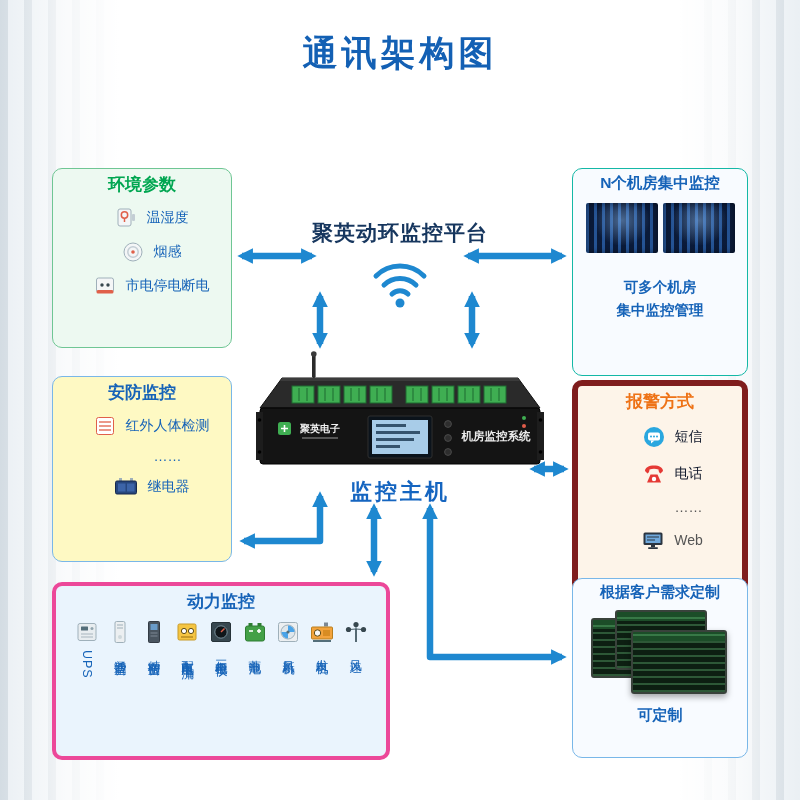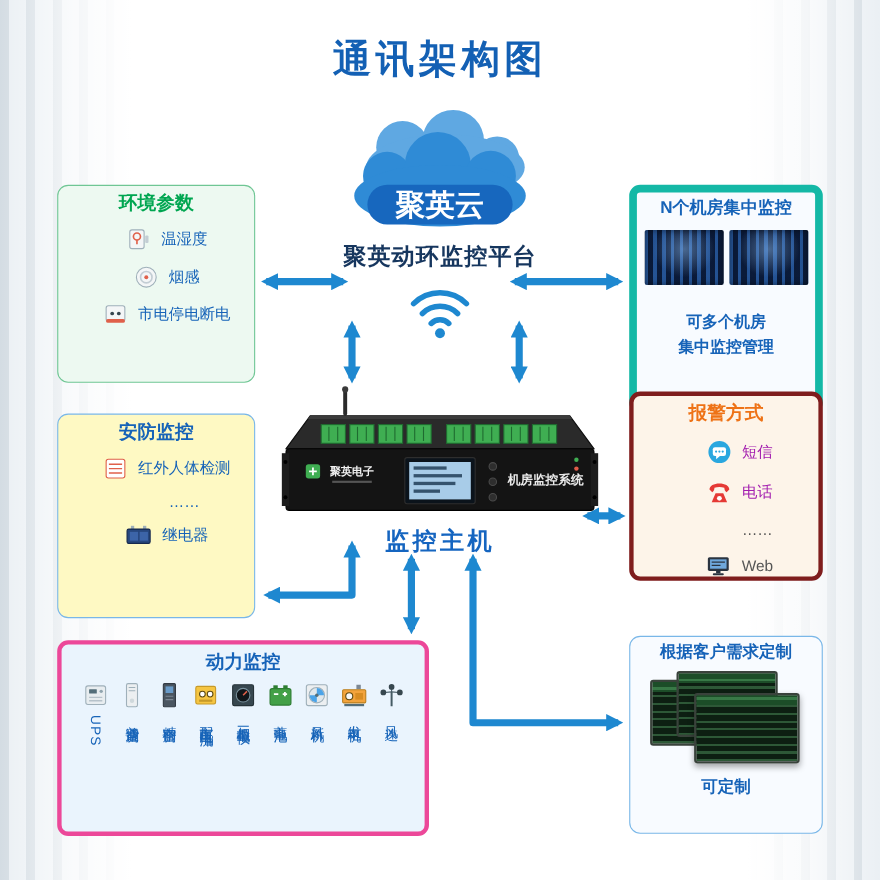--- a/index.html
+++ b/index.html
@@ -42,32 +42,32 @@
   }
 
   .arrows { position:absolute; left:0; top:0; z-index:1; pointer-events:none; }
 
   .box { position:absolute; border-radius:10px; z-index:2; }
   .box-title { text-align:center; font-weight:bold; padding-top:4px; font-size:17px; color:#1663b8; }
   .env    { left:52px;  top:168px; width:180px; height:180px; background:#edf9f1; border:1px solid #6fc694; }
   .env .box-title { color:#00a651; }
   .sec    { left:52px;  top:376px; width:180px; height:186px; background:#fef9c3; border:1px solid #79b7e8; }
   .pow    { left:52px;  top:582px; width:338px; height:178px; background:#eaf4fd; border:4px solid #ec4899; }
-  .rooms  { left:572px; top:168px; width:176px; height:208px; background:#f8fbff; border:7px solid #14b8a6; }
+  .rooms  { left:572px; top:168px; width:176px; height:208px; background:#f8fbff; border:1px solid #14b8a6; }
   .rooms .box-title { font-size:15.5px; }
-  .alarm  { left:572px; top:356px; width:176px; height:172px; background:#fdf4e9; border:4px solid #7f1d1d; }
+  .alarm  { left:572px; top:380px; width:176px; height:213px; background:#fdf4e9; border:6px solid #7f1d1d; }
   .alarm .box-title { color:#ee7216; }
   .custom { left:572px; top:578px; width:176px; height:180px; background:#f8fbff; border:1px solid #79b7e8; }
   .custom .box-title { font-size:15px; }
 
   .item-list { display:flex; flex-direction:column; gap:10px; padding:10px 0 0 18px;align-items:center; }
   .alarm .item-list { padding:12px 0 0 24px; gap:13px; }
   .item { display:flex; align-items:center; gap:9px; }
   .item-label { font-size:14px; color:#1663b8; font-weight:500; }
-  .alarm .item-label { color:#a21caf; }
+  .alarm .item-label { color:#0f172a; }
   .alarm .item-label.dark { color:#555; }
   .ic { width:24px; height:24px; flex:0 0 auto; }
   .ic-lg { width:26px; height:26px; }
   .ph { display:inline-block; width:24px; height:10px; }
 
   .pow-items { display:flex; justify-content:space-between; padding:6px 14px 0 14px; }
   .pow-item { display:flex; flex-direction:column; align-items:center; width:33px; }
   .icp { width:26px; height:26px; }
   .vlabel {
     writing-mode:vertical-rl; text-orientation:mixed;
@@ -119,38 +119,20 @@
       <line x1="468" y1="256" x2="562" y2="256" marker-start="url(#ah)" marker-end="url(#ah)"></line>
       <line x1="320" y1="296" x2="320" y2="344" marker-start="url(#ah)" marker-end="url(#ah)"></line>
       <line x1="472" y1="296" x2="472" y2="344" marker-start="url(#ah)" marker-end="url(#ah)"></line>
       <polyline points="244,541 320,541 320,496" marker-start="url(#ah)" marker-end="url(#ah)"></polyline>
       <line x1="374" y1="508" x2="374" y2="572" marker-start="url(#ah)" marker-end="url(#ah)"></line>
       <line x1="534" y1="469" x2="564" y2="469" marker-start="url(#ah)" marker-end="url(#ah)"></line>
       <polyline points="430,508 430,657 562,657" marker-start="url(#ah)" marker-end="url(#ah)"></polyline>
     </g>
   </svg>
 
-  <div class="cloud-wrap">
-    <svg width="200" height="115" viewBox="0 0 200 115">
-      <g fill="#5fa8e2">
-        <circle cx="66" cy="34" r="24"></circle>
-          <circle cx="112" cy="28" r="28"></circle>
-        <circle cx="152" cy="44" r="20"></circle>
-          <ellipse cx="105" cy="52" rx="72" ry="30"></ellipse>
-      </g>
-      <g fill="#2f8bd6">
-        <circle cx="52" cy="60" r="22"></circle>
-          <circle cx="98" cy="50" r="30"></circle>
-        <circle cx="146" cy="60" r="23"></circle>
-          <ellipse cx="100" cy="78" rx="78" ry="28"></ellipse>
-      </g>
-      <rect x="34" y="68" width="132" height="36" rx="18" fill="#1767be"></rect>
-      <text x="100" y="95" text-anchor="middle" font-size="27" font-weight="bold" fill="#ffffff">聚英云</text>
-    </svg>
-  </div>
   <div class="platform-label">聚英动环监控平台</div>
 
   <div class="wifi-wrap">
     <svg width="64" height="64" viewBox="0 0 64 64">
       <g stroke="#1e88d0" stroke-width="5" fill="none" stroke-linecap="round">
         <path d="M8 26 A 34 34 0 0 1 56 26"></path>
         <path d="M16 35 A 23 23 0 0 1 48 35"></path>
         <path d="M24 44 A 11.5 11.5 0 0 1 40 44"></path>
       </g>
       <circle cx="32" cy="53" r="4.5" fill="#1e88d0"></circle>

